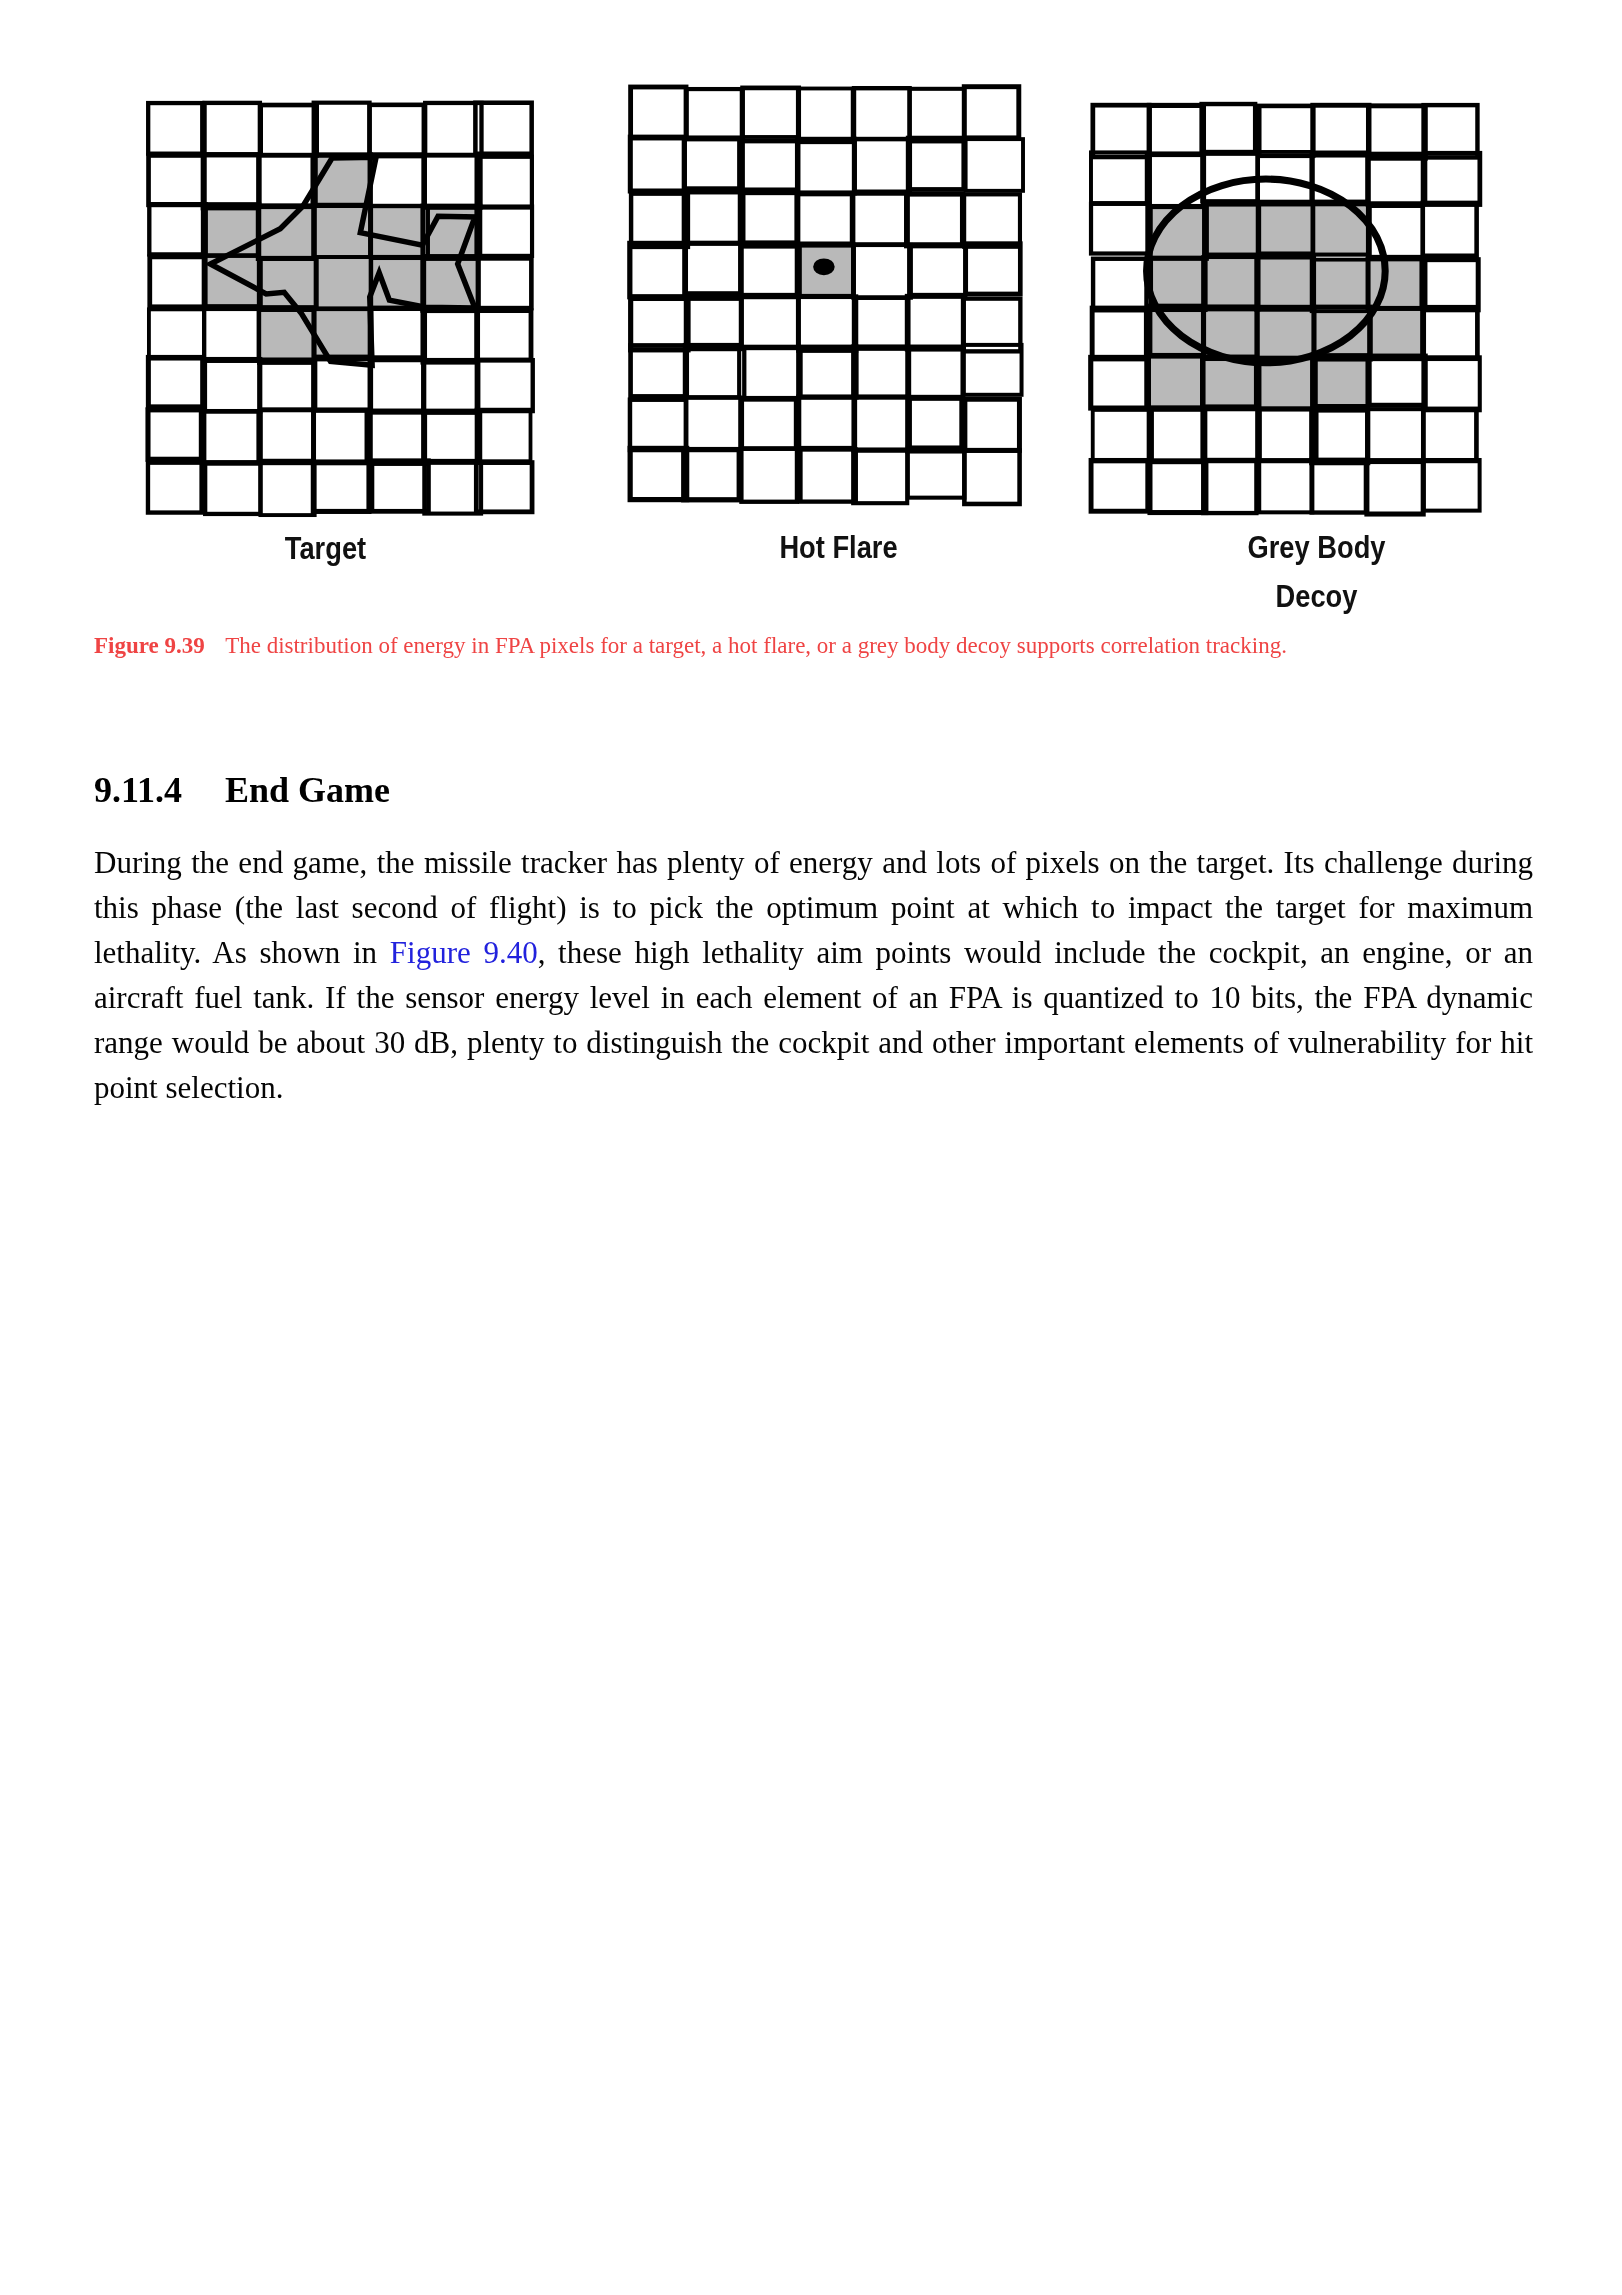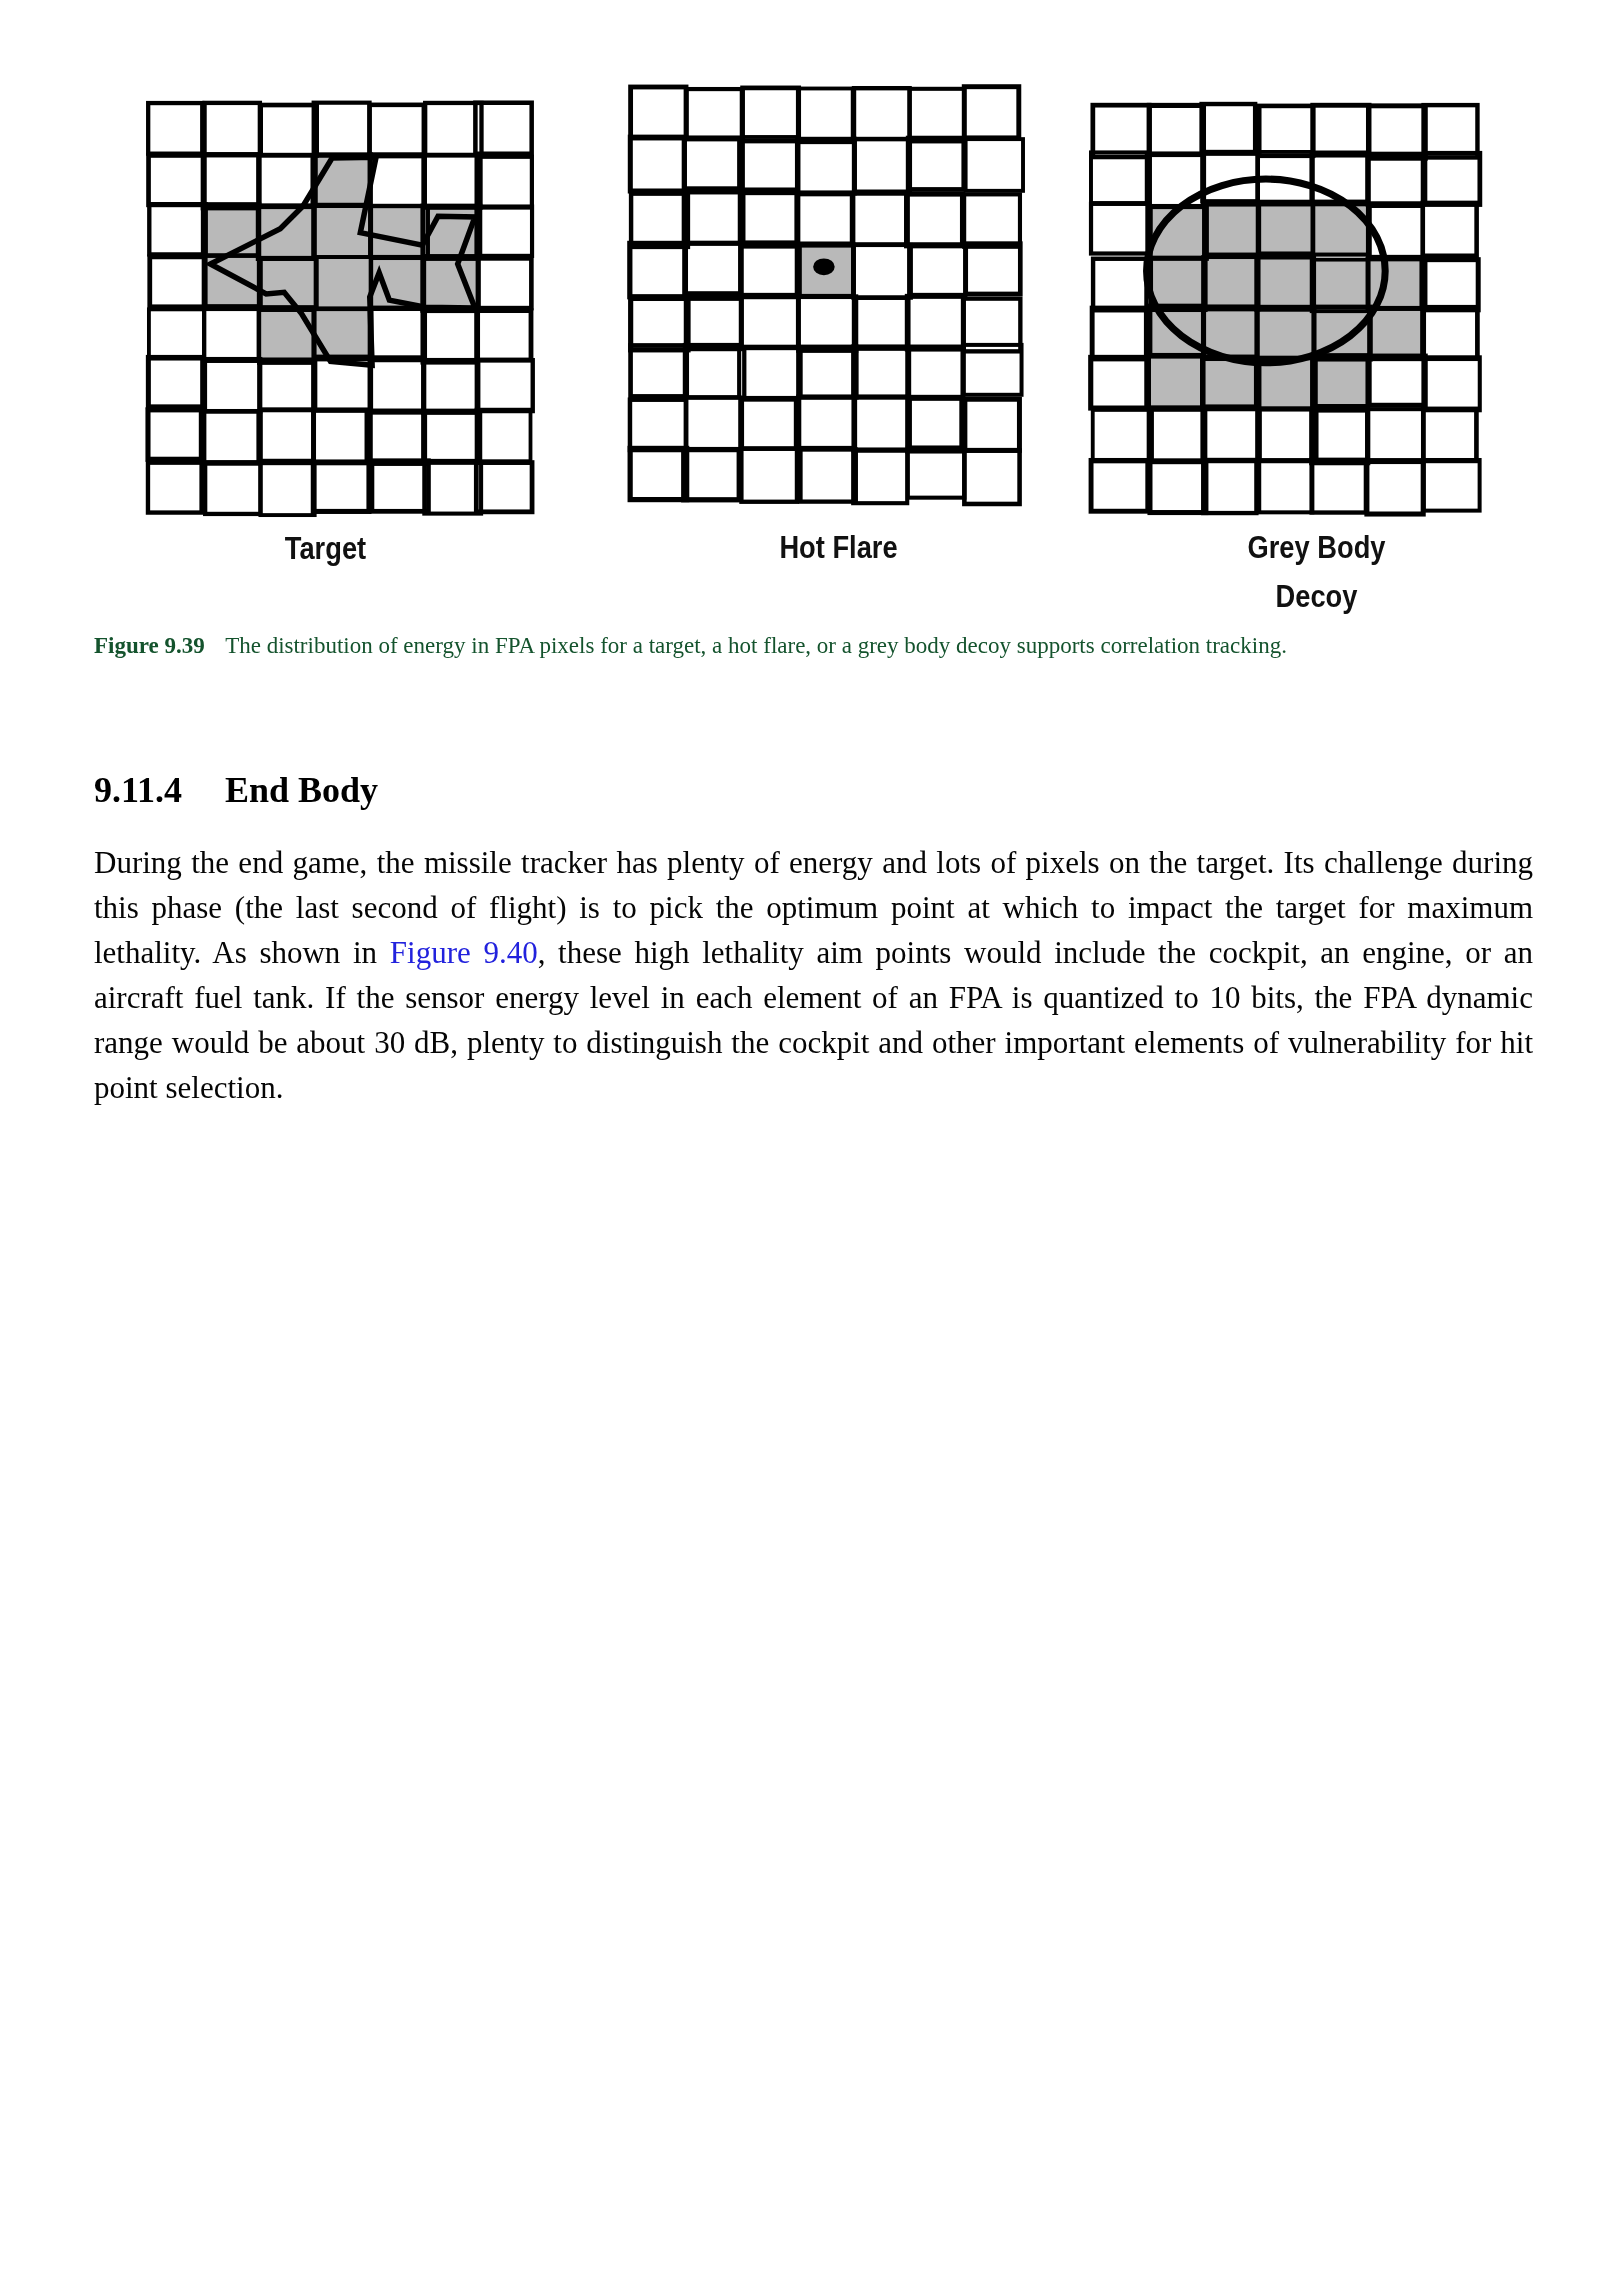--- a/index.html
+++ b/index.html
@@ -25,21 +25,21 @@
     color:#111;
     transform:scaleX(0.88);
     transform-origin:center top;
   }
   .grid-label span{display:block;}
   #caption{
     position:absolute;
     left:94px; top:628px; width:1425px;
     font-size:23px;
     line-height:35px;
-    color:#14532d;
+    color:#ef4444;
   }
   #caption .cap-label{font-weight:bold; margin-right:20.4px;}
   #heading{
     position:absolute;
     left:94px; top:769px;
     font-size:36px;
     font-weight:bold;
     color:#000;
     margin:0;
   }
@@ -281,21 +281,21 @@
   <div class="grid-label" style="left:1183px;top:523px">
     <span>Grey Body</span>
     <span>Decoy</span>
   </div>
 
   <div id="caption">
     <span class="cap-label">Figure 9.39</span><span>The distribution of energy in FPA pixels for a target, a hot flare, or a grey body decoy supports correlation tracking.</span>
   </div>
 
   <h2 id="heading">
-    <span class="sec-num">9.11.4</span><span>End Body</span>
+    <span class="sec-num">9.11.4</span><span>End Game</span>
   </h2>
 
   <p id="body-par">
     <span>During the end game, the missile tracker has plenty of energy and lots of pixels on the target. Its challenge during this phase (the last second of flight) is to pick the optimum point at which to impact the target for maximum lethality. As shown in </span><a href="#" id="fig-link" style="color: rgb(34, 34, 221);">Figure 9.40</a><span>, these high lethality aim points would include the cockpit, an engine, or an aircraft fuel tank. If the sensor energy level in each element of an FPA is quantized to 10 bits, the FPA dynamic range would be about 30 dB, plenty to distinguish the cockpit and other important elements of vulnerability for hit point selection.</span>
   </p>
 
 </div>
 
 
 </body></html>

